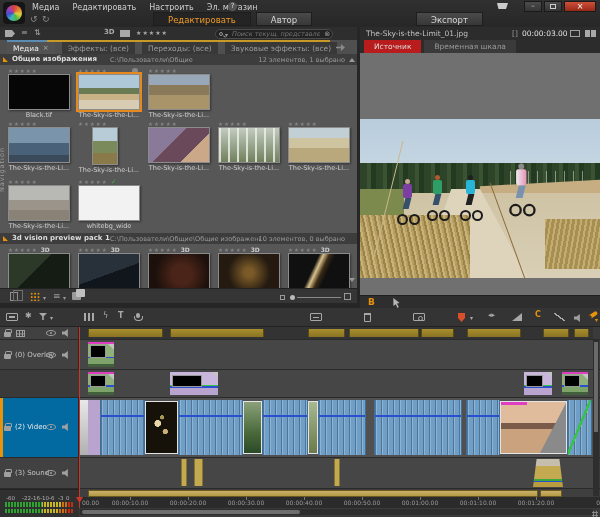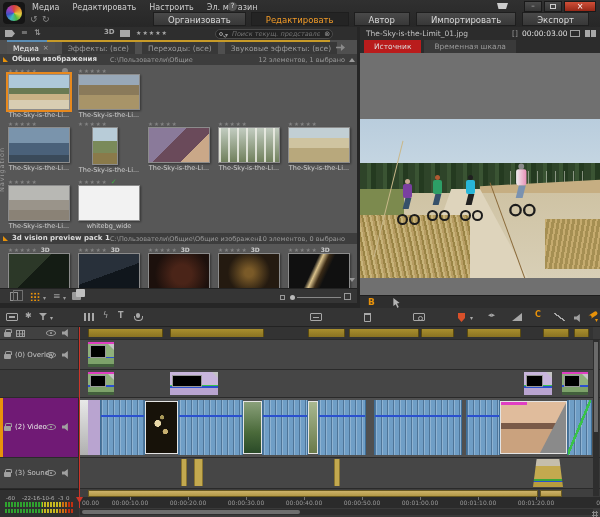--- a/index.html
+++ b/index.html
@@ -153,21 +153,21 @@
   .i-camera{width:12px;height:8px;border:1px solid #a8a8a8;border-radius:1px}
   .i-camera::after{content:"";position:absolute;left:4px;top:2px;width:3px;height:3px;border-radius:50%;border:1px solid #a8a8a8}
   .i-marker{width:7px;height:9px;background:#d8502a;clip-path:polygon(0 0,100% 0,100% 55%,50% 100%,0 55%)}
   .i-wedge{width:10px;height:8px;background:#a8a8a8;clip-path:polygon(0 100%,100% 0,100% 100%)}
   .i-slope{width:11px;height:8px;background:linear-gradient(to top right,transparent 45%,#a8a8a8 45% 55%,transparent 55%)}
   .i-wrench{width:10px;height:4px;background:#e8920a;border-radius:2px;transform:rotate(-35deg)}
   .i-wrench::before{content:"";position:absolute;left:-1px;top:0;width:4px;height:4px;border-radius:50%;background:#343434}
   .glyph{font-size:8px}
   
   .trk-head{position:absolute;left:0;width:79px;background:#414141;border-right:1px solid #2a2a2a}
-  .trk-head.active{background:#701a75}
+  .trk-head.active{background:#0369a1}
   .trk-name{position:absolute;left:15px;font-size:7px;color:#c4c4c4}
   .trk-content{position:absolute;left:80px;width:513px;background:#464646}
   .trk-content.active{background:#505050}
   .rowsep{position:absolute;left:0;width:600px;height:1px;background:#2a2a2a}
   .i-lock{position:absolute;width:7px;height:5px;background:#a0a0a0;border-radius:1px}
   .i-lock::before{content:"";position:absolute;left:1px;top:-3px;width:5px;height:3px;border:1px solid #a0a0a0;border-bottom:none;border-radius:2px 2px 0 0}
   .i-eye{position:absolute;width:10px;height:6px;border:1px solid #a0a0a0;border-radius:50%}
   .i-eye::after{content:"";position:absolute;left:3px;top:1px;width:2px;height:2px;background:#a0a0a0;border-radius:50%}
   .i-spk{position:absolute;width:9px;height:8px;background:#a0a0a0;clip-path:polygon(0 30%,30% 30%,65% 0,65% 100%,30% 70%,0 70%)}
   .i-gridsm{position:absolute;width:9px;height:7px;border-right:1px solid #a0a0a0;border-bottom:1px solid #a0a0a0;
@@ -224,26 +224,24 @@
     <div id="menu-items">
         <div class="menu-item">Медиа</div>
         <div class="menu-item">Редактировать</div>
         <div class="menu-item">Настроить</div>
         <div class="menu-item">Эл. магазин</div>
       </div>
     <div class="help-circle">?</div>
     <div class="undo">↺</div>
     <div class="redo">↻</div>
     <div id="mode-tabs">
-        <div class="mode-tab">Организовать</div>
         <div class="mode-tab active">Редактировать</div>
         <div class="mode-tab">Автор</div>
       </div>
     <div id="right-tabs">
-        <div class="mode-tab">Импортировать</div>
         <div class="mode-tab">Экспорт</div>
       </div>
     <div class="i-cart"></div>
     <div class="win-btn" id="btn-min">–</div>
     <div class="win-btn" id="btn-max"><i></i></div>
     <div class="win-btn" id="btn-close">×</div>
   </div>
 
   <div id="library">
     <div id="lib-toolbar">
@@ -280,20 +278,27 @@
     <div class="i-popout"></div>
 
     <div id="lib-grid">
       <div class="sec-head" style="top:0">
         <div class="sec-arrow"></div>
         <div class="sec-title">Общие изображения</div>
         <div class="sec-path">C:\Пользователи\Общие</div>
         <div class="sec-count">12 элементов, 1 выбрано</div>
       </div>
       <div class="thumb-row" style="top:13px">
+          <div class="thumb">
+            <div class="stars-row">
+              <div class="stars">★★★★★</div>
+            </div>
+            <div class="timg k-black"></div>
+            <div class="tlabel">Black.tif</div>
+          </div>
           <div class="thumb selected">
             <div class="stars-row">
               <div class="stars">★★★★★</div>
               <div class="info-dot"></div>
             </div>
             <div class="timg k-photo-a"></div>
             <div class="tlabel">The-Sky-is-the-Li...</div>
           </div>
           <div class="thumb">
             <div class="stars-row">

